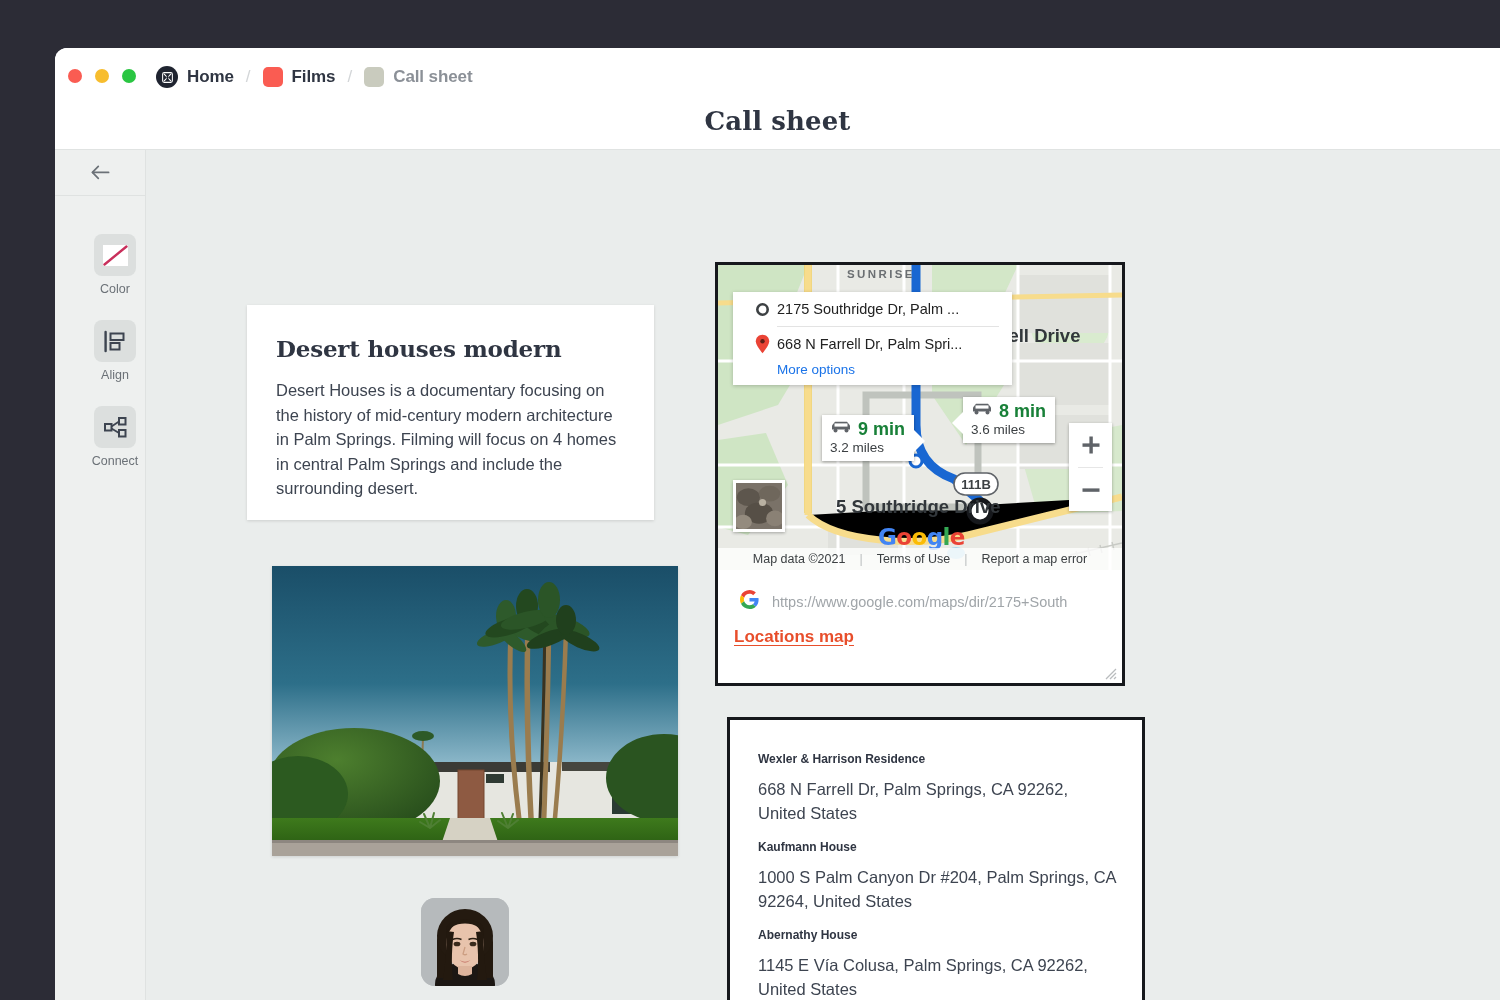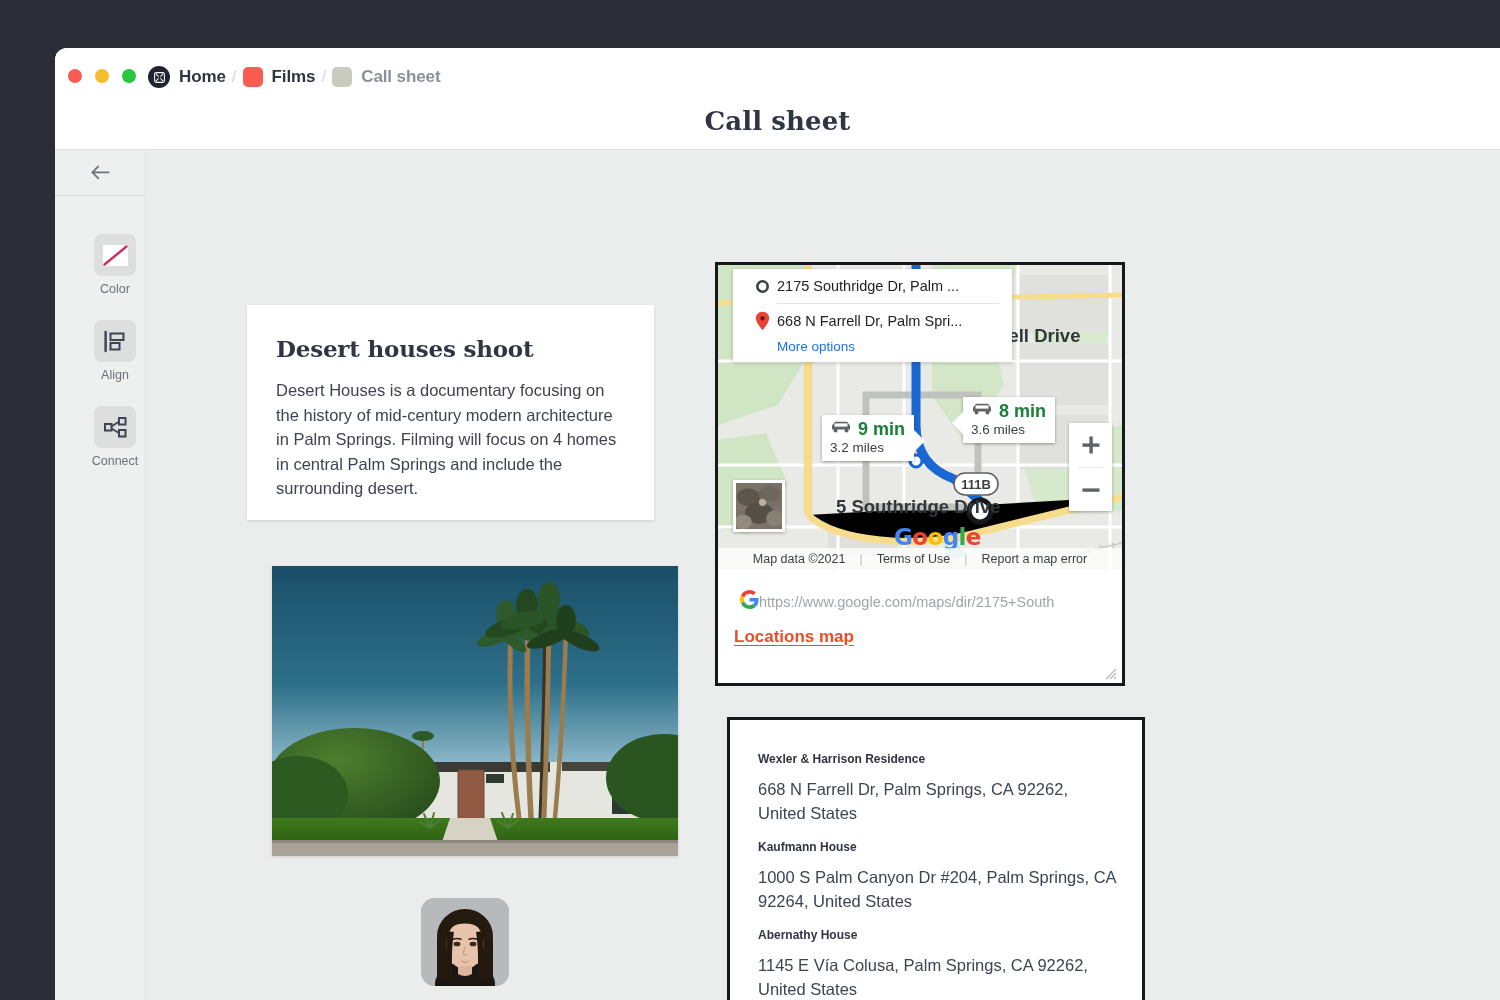--- a/index.html
+++ b/index.html
@@ -28,22 +28,22 @@
   }
   .traffic {
     position: absolute; top: 21px;
     width: 14px; height: 14px; border-radius: 50%;
   }
   .traffic.red    { left: 13px;  background: #fa5c52; }
   .traffic.yellow { left: 40px;  background: #f7bd2e; }
   .traffic.green  { left: 67px;  background: #2ac642; }
 
   #breadcrumb {
-    position: absolute; left: 93px; top: 16px;
-    display: flex; align-items: center; gap: 4px;
+    position: absolute; left: 101px; top: 16px;
+    display: flex; align-items: center; gap: 10px;
     height: 26px;
   }
   .crumb { display: flex; align-items: center; gap: 9px; }
   .crumb-label {
     font-size: 17px; font-weight: bold; color: #2f3542;
     letter-spacing: -0.1px; white-space: nowrap;
   }
   .crumb-label.muted { color: #8b9097; }
   .crumb-sep { color: #d3d6d8; font-size: 17px; padding: 0 2px; }
 
@@ -171,21 +171,21 @@
     left: 238px; top: 60px; font-size: 18.5px; font-weight: bold; color: #32373b;
     white-space: nowrap;
   }
   #lbl-southridge {
     left: 118px; top: 231px; font-size: 18.5px; font-weight: bold; color: #32373b;
     white-space: nowrap;
   }
 
   
   #dir-panel {
-    position: absolute; left: 15px; top: 4px;
+    position: absolute; left: 15px; top: 27px;
     width: 279px; height: 93px;
     background: #ffffff;
     box-shadow: 0 1px 4px rgba(0,0,0,0.22);
   }
   .dir-row { display: flex; align-items: center; height: 34px; padding-left: 14px; }
   .dir-row .dot-wrap { width: 30px; display:flex; justify-content:center; }
   .dir-text {
     font-size: 14.5px; color: #222; white-space: nowrap; overflow: hidden;
   }
   #dir-divider { height: 1px; background: #e3e3e3; margin: 0 13px 0 44px; }
@@ -227,21 +227,21 @@
 
   
   #sv-thumb {
     position: absolute; left: 15px; top: 215px;
     width: 52px; height: 52px; border: 3px solid #ffffff;
     box-shadow: 0 1px 3px rgba(0,0,0,0.3); overflow: hidden;
   }
 
   
   #g-wordmark {
-    position: absolute; left: 176px; top: 259px;
+    position: absolute; left: 160px; top: 259px;
     font-family: "DejaVu Sans", sans-serif;
     font-size: 23px; font-weight: bold; letter-spacing: -0.6px;
   }
   #g-wordmark span:nth-child(1){color:#4285F4;}
   #g-wordmark span:nth-child(2){color:#EA4335;}
   #g-wordmark span:nth-child(3){color:#FBBC05;}
   #g-wordmark span:nth-child(4){color:#4285F4;}
   #g-wordmark span:nth-child(5){color:#34A853;}
   #g-wordmark span:nth-child(6){color:#EA4335;}
 
@@ -249,21 +249,21 @@
     position: absolute; left: 0; bottom: 0; width: 100%; height: 22px;
     background: rgba(255,255,255,0.78);
     display: flex; align-items: center; justify-content: center; gap: 14px;
     font-size: 12.5px; color: #3c4043; white-space: nowrap;
   }
   #map-attrib .attr-sep { color: #bcbfc1; }
 
   
   #map-footer { position: relative; height: 113px; }
   #url-row {
-    display: flex; align-items: center; 
+    display: flex; align-items: center; gap: 13px;
     padding: 20px 0 0 22px;
   }
   #url-text {
     font-size: 14.5px; color: #a0a5a9; white-space: nowrap;
     overflow: hidden; width: 322px;
   }
   #locations-link {
     margin: 14px 0 0 16px;
     font-size: 17px; font-weight: bold; color: #e84e2b;
     text-decoration: underline; text-underline-offset: 3px;
@@ -373,21 +373,21 @@
           </span>
           <span class="tool-label">Connect</span>
         </div>
 
       </div>
     </div>
 
     <div id="canvas">
 
       <div id="note-card">
-        <div id="note-title">Desert houses shoot</div>
+        <div id="note-title">Desert houses modern</div>
         <div id="note-body">Desert Houses is a documentary focusing on the history of mid-century modern architecture in Palm Springs. Filming will focus on 4 homes in central Palm Springs and include the surrounding desert.</div>
       </div>
 
       <div id="photo-card">
         <svg id="photo-svg" viewBox="0 0 406 290" preserveAspectRatio="none">
           <defs>
             <linearGradient id="sky" x1="0" y1="0" x2="0" y2="1">
               <stop offset="0%" stop-color="#1a4e68"></stop>
               <stop offset="55%" stop-color="#2d6f89"></stop>
               <stop offset="100%" stop-color="#9fc6d6"></stop>

